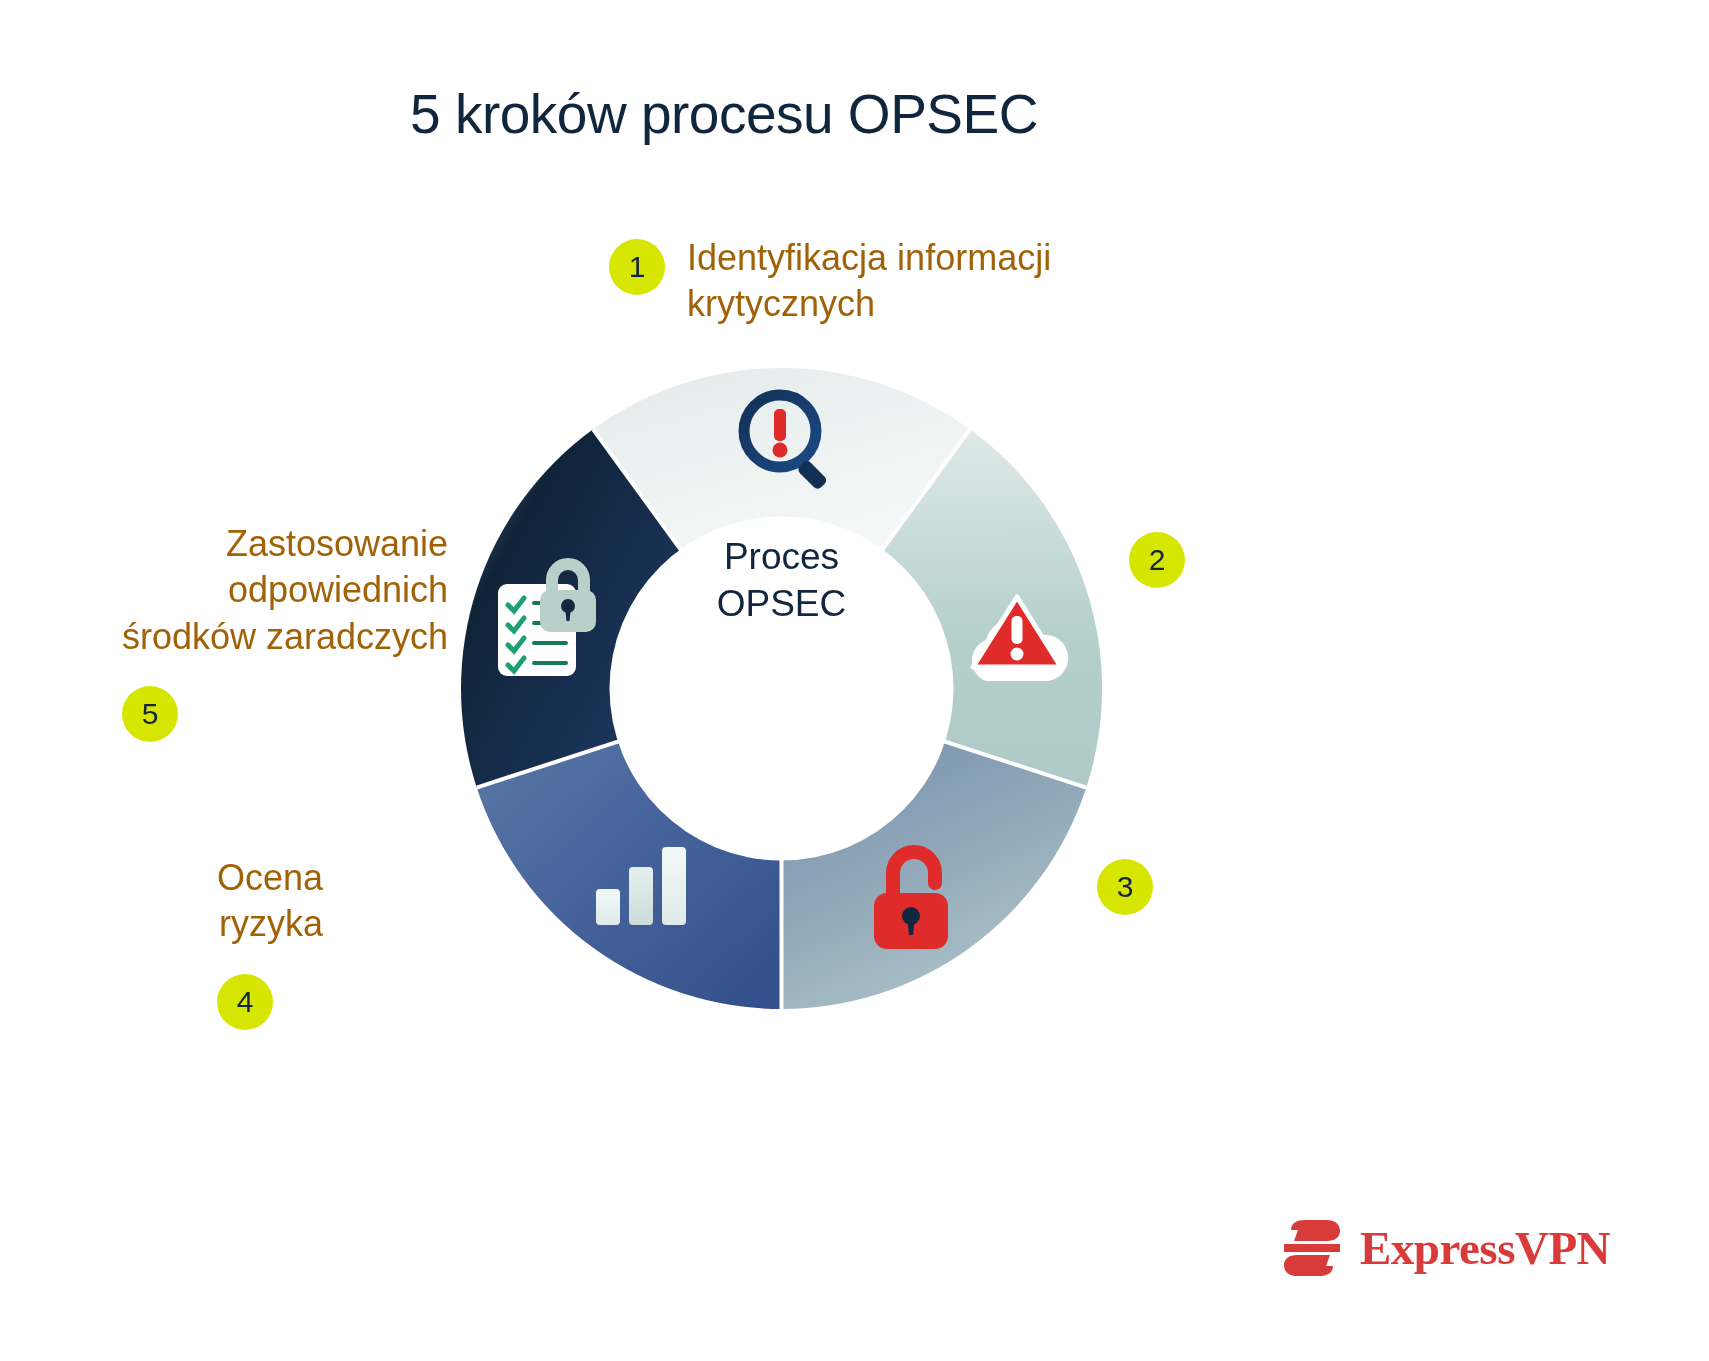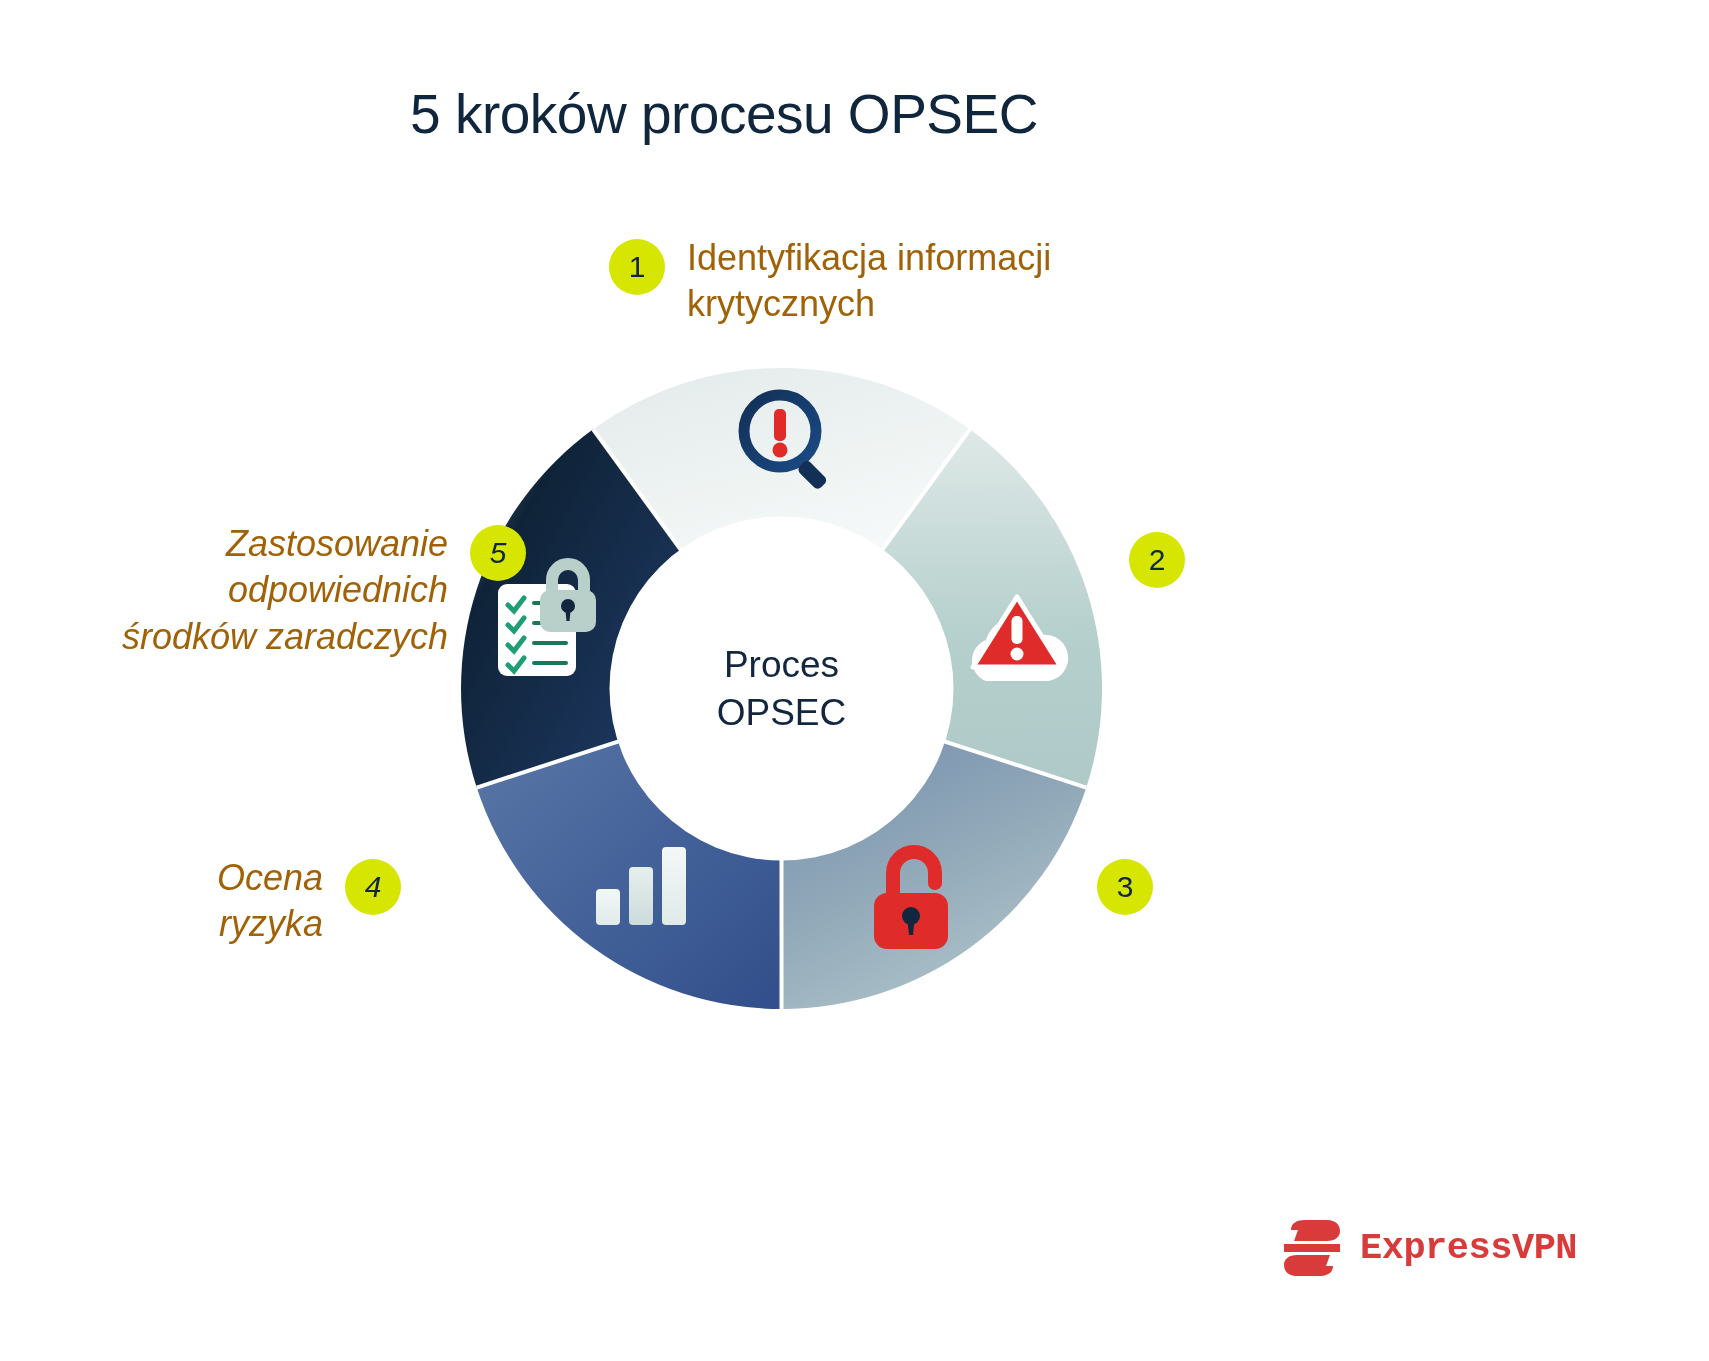--- a/index.html
+++ b/index.html
@@ -47,21 +47,21 @@
     position: absolute;
     left: 626px;
     top: 533px;
     width: 311px;
     height: 311px;
     border-radius: 50%;
     background: #ffffff;
     display: flex;
     flex-direction: column;
     align-items: center;
-    justify-content: center;
+    justify-content: flex-start;
     line-height: 1.28;
   }
   .hub-line {
     font-size: 37px;
     color: #12263f;
     text-align: center;
   }
 
   
   #hub-arrows {
@@ -77,21 +77,21 @@
   .ring-icon { position: absolute; }
   #icon-magnifier { left: 735px; top: 387px; width: 110px; height: 112px; }
   #icon-cloud-alert { left: 960px; top: 583px; width: 115px; height: 105px; }
   #icon-unlock { left: 862px; top: 845px; width: 104px; height: 108px; }
   #icon-bars { left: 594px; top: 845px; width: 96px; height: 80px; }
   #icon-checklist { left: 496px; top: 558px; width: 118px; height: 120px; }
 
   
   .step { position: absolute; display: flex; align-items: flex-start; gap: 22px; }
   .step.right-side { flex-direction: row; }
-  .step.left-side { flex-direction: row; font-style: italic; }
+  .step.left-side { flex-direction: column; }
   .badge {
     flex: 0 0 auto;
     width: 56px;
     height: 56px;
     border-radius: 50%;
     background: #d6e600;
     color: #12263f;
     font-size: 30px;
     display: flex;
     align-items: center;
@@ -116,22 +116,22 @@
   #logo {
     position: absolute;
     left: 1278px;
     top: 1214px;
     display: flex;
     align-items: center;
     gap: 14px;
   }
   #logo-mark { width: 68px; height: 68px; }
   #logo-text {
-    font-family: Liberation Mono, monospace;
-    font-size: 37px;
+    font-family: Liberation Serif, serif;
+    font-size: 47px;
     font-weight: 700;
     color: #d93b3b;
     letter-spacing: -0.5px;
     white-space: nowrap;
   }
 </style>
 </head>
 <body>
 
 <div id="stage">

